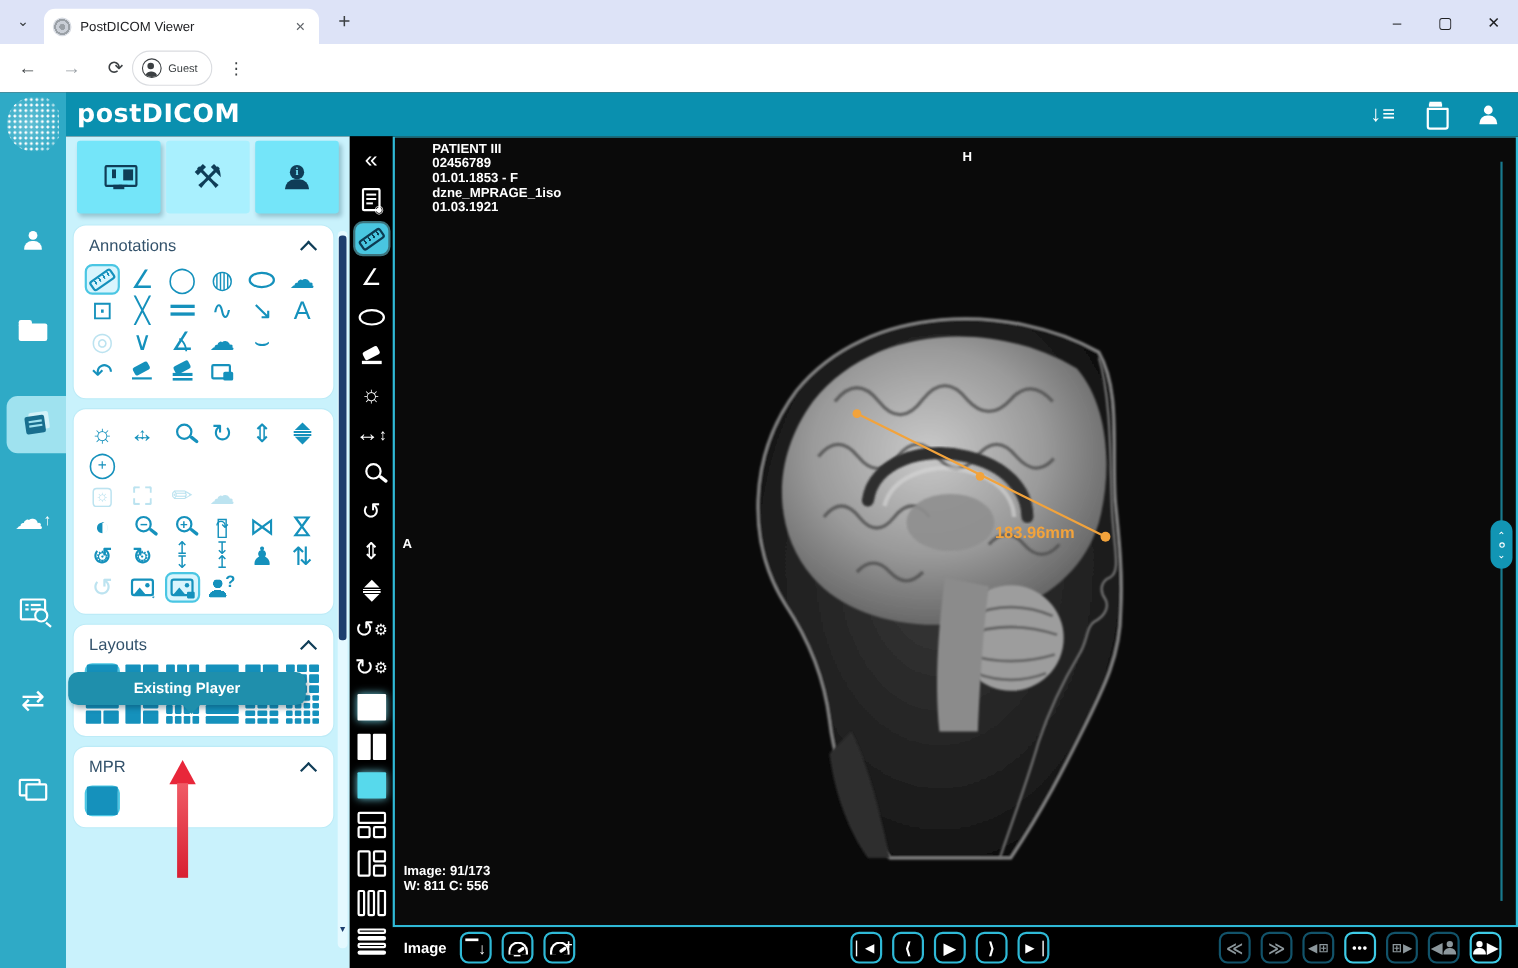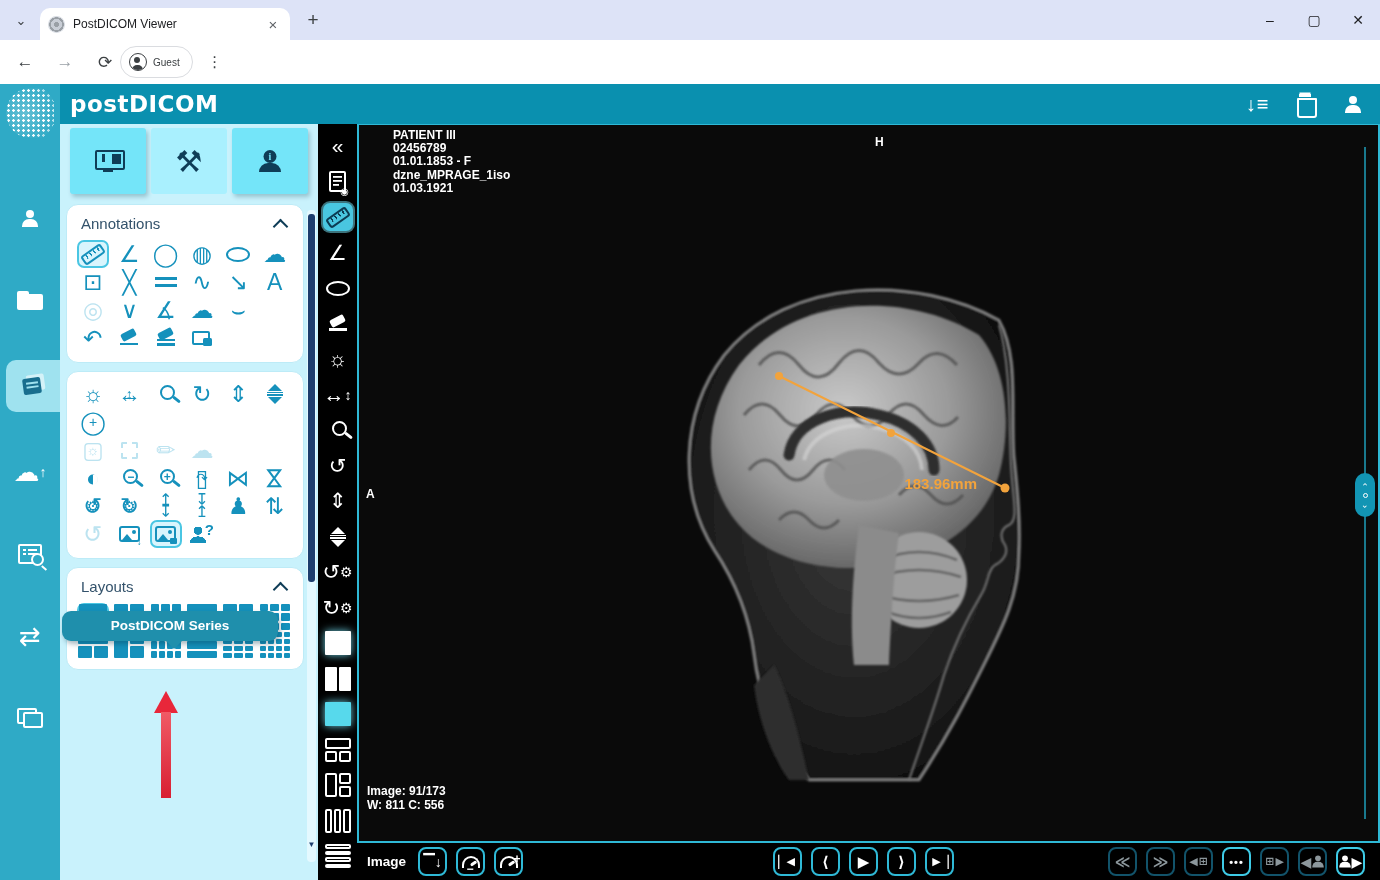--- a/index.html
+++ b/index.html
@@ -619,27 +619,40 @@
                 <span class="cell"></span>
                 <span class="cell"></span>
                 <span class="cell"></span>
                 <span class="cell"></span>
                 <span class="cell"></span>
                 <span class="cell"></span>
               </span>
             </div>
           </div>
         </div>
+        <div class="card">
+          <div class="card-head">
+            <span class="card-title">MPR</span>
+            <span class="chev"></span>
+          </div>
+          <div class="igrid">
+            <div class="ic sel">
+              <span class="lay" style="grid-template-columns: repeat(1, 1fr);">
+                <span class="cell"></span>
+              </span>
+            </div>
+          </div>
+        </div>
       </div>
     <div class="pscroll">
         <div class="thumb"></div>
       </div>
     <div class="pscroll-down">▼</div>
     <div class="tooltip">
-      <div>PostDICOM Series</div>
+      <div>Existing Player</div>
     </div>
     <div class="redarrow">
       <div class="head"></div>
         <div class="shaft"></div>
     </div>
   </div>
 
   <div class="vtoolbar" id="vtoolbar">
       <div class="vt">
         <span style="display: inline-block;">«</span>

